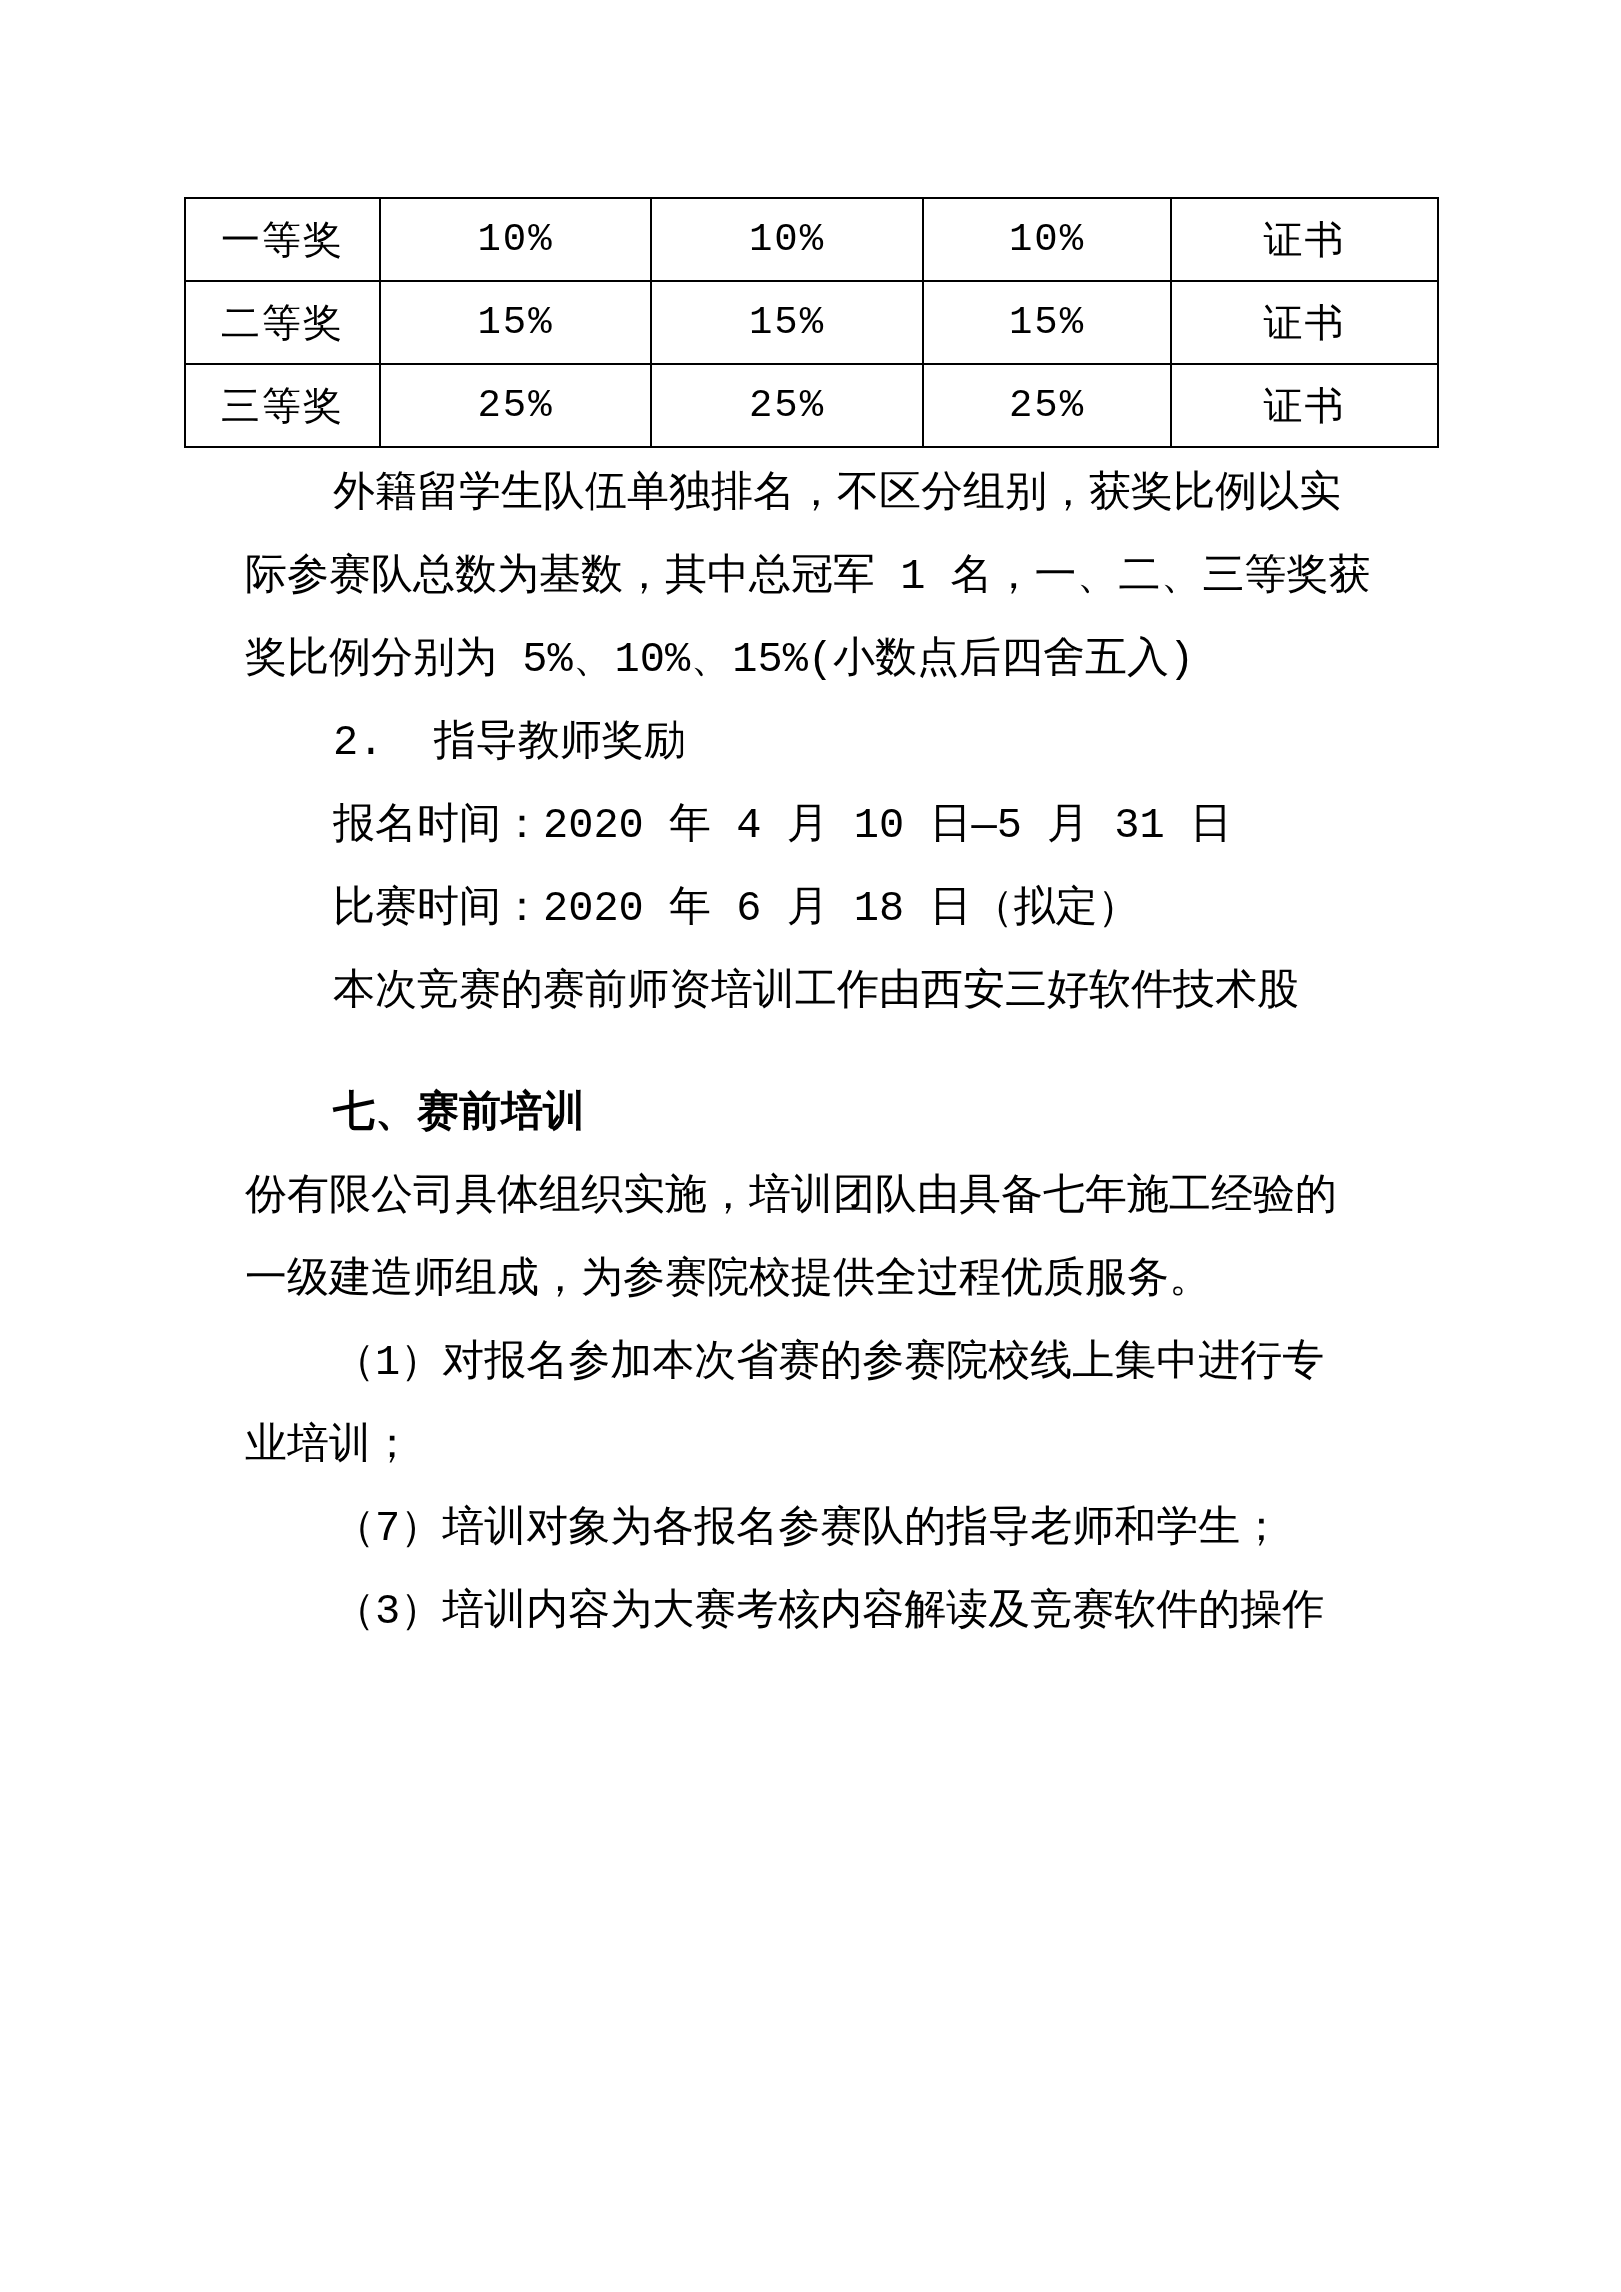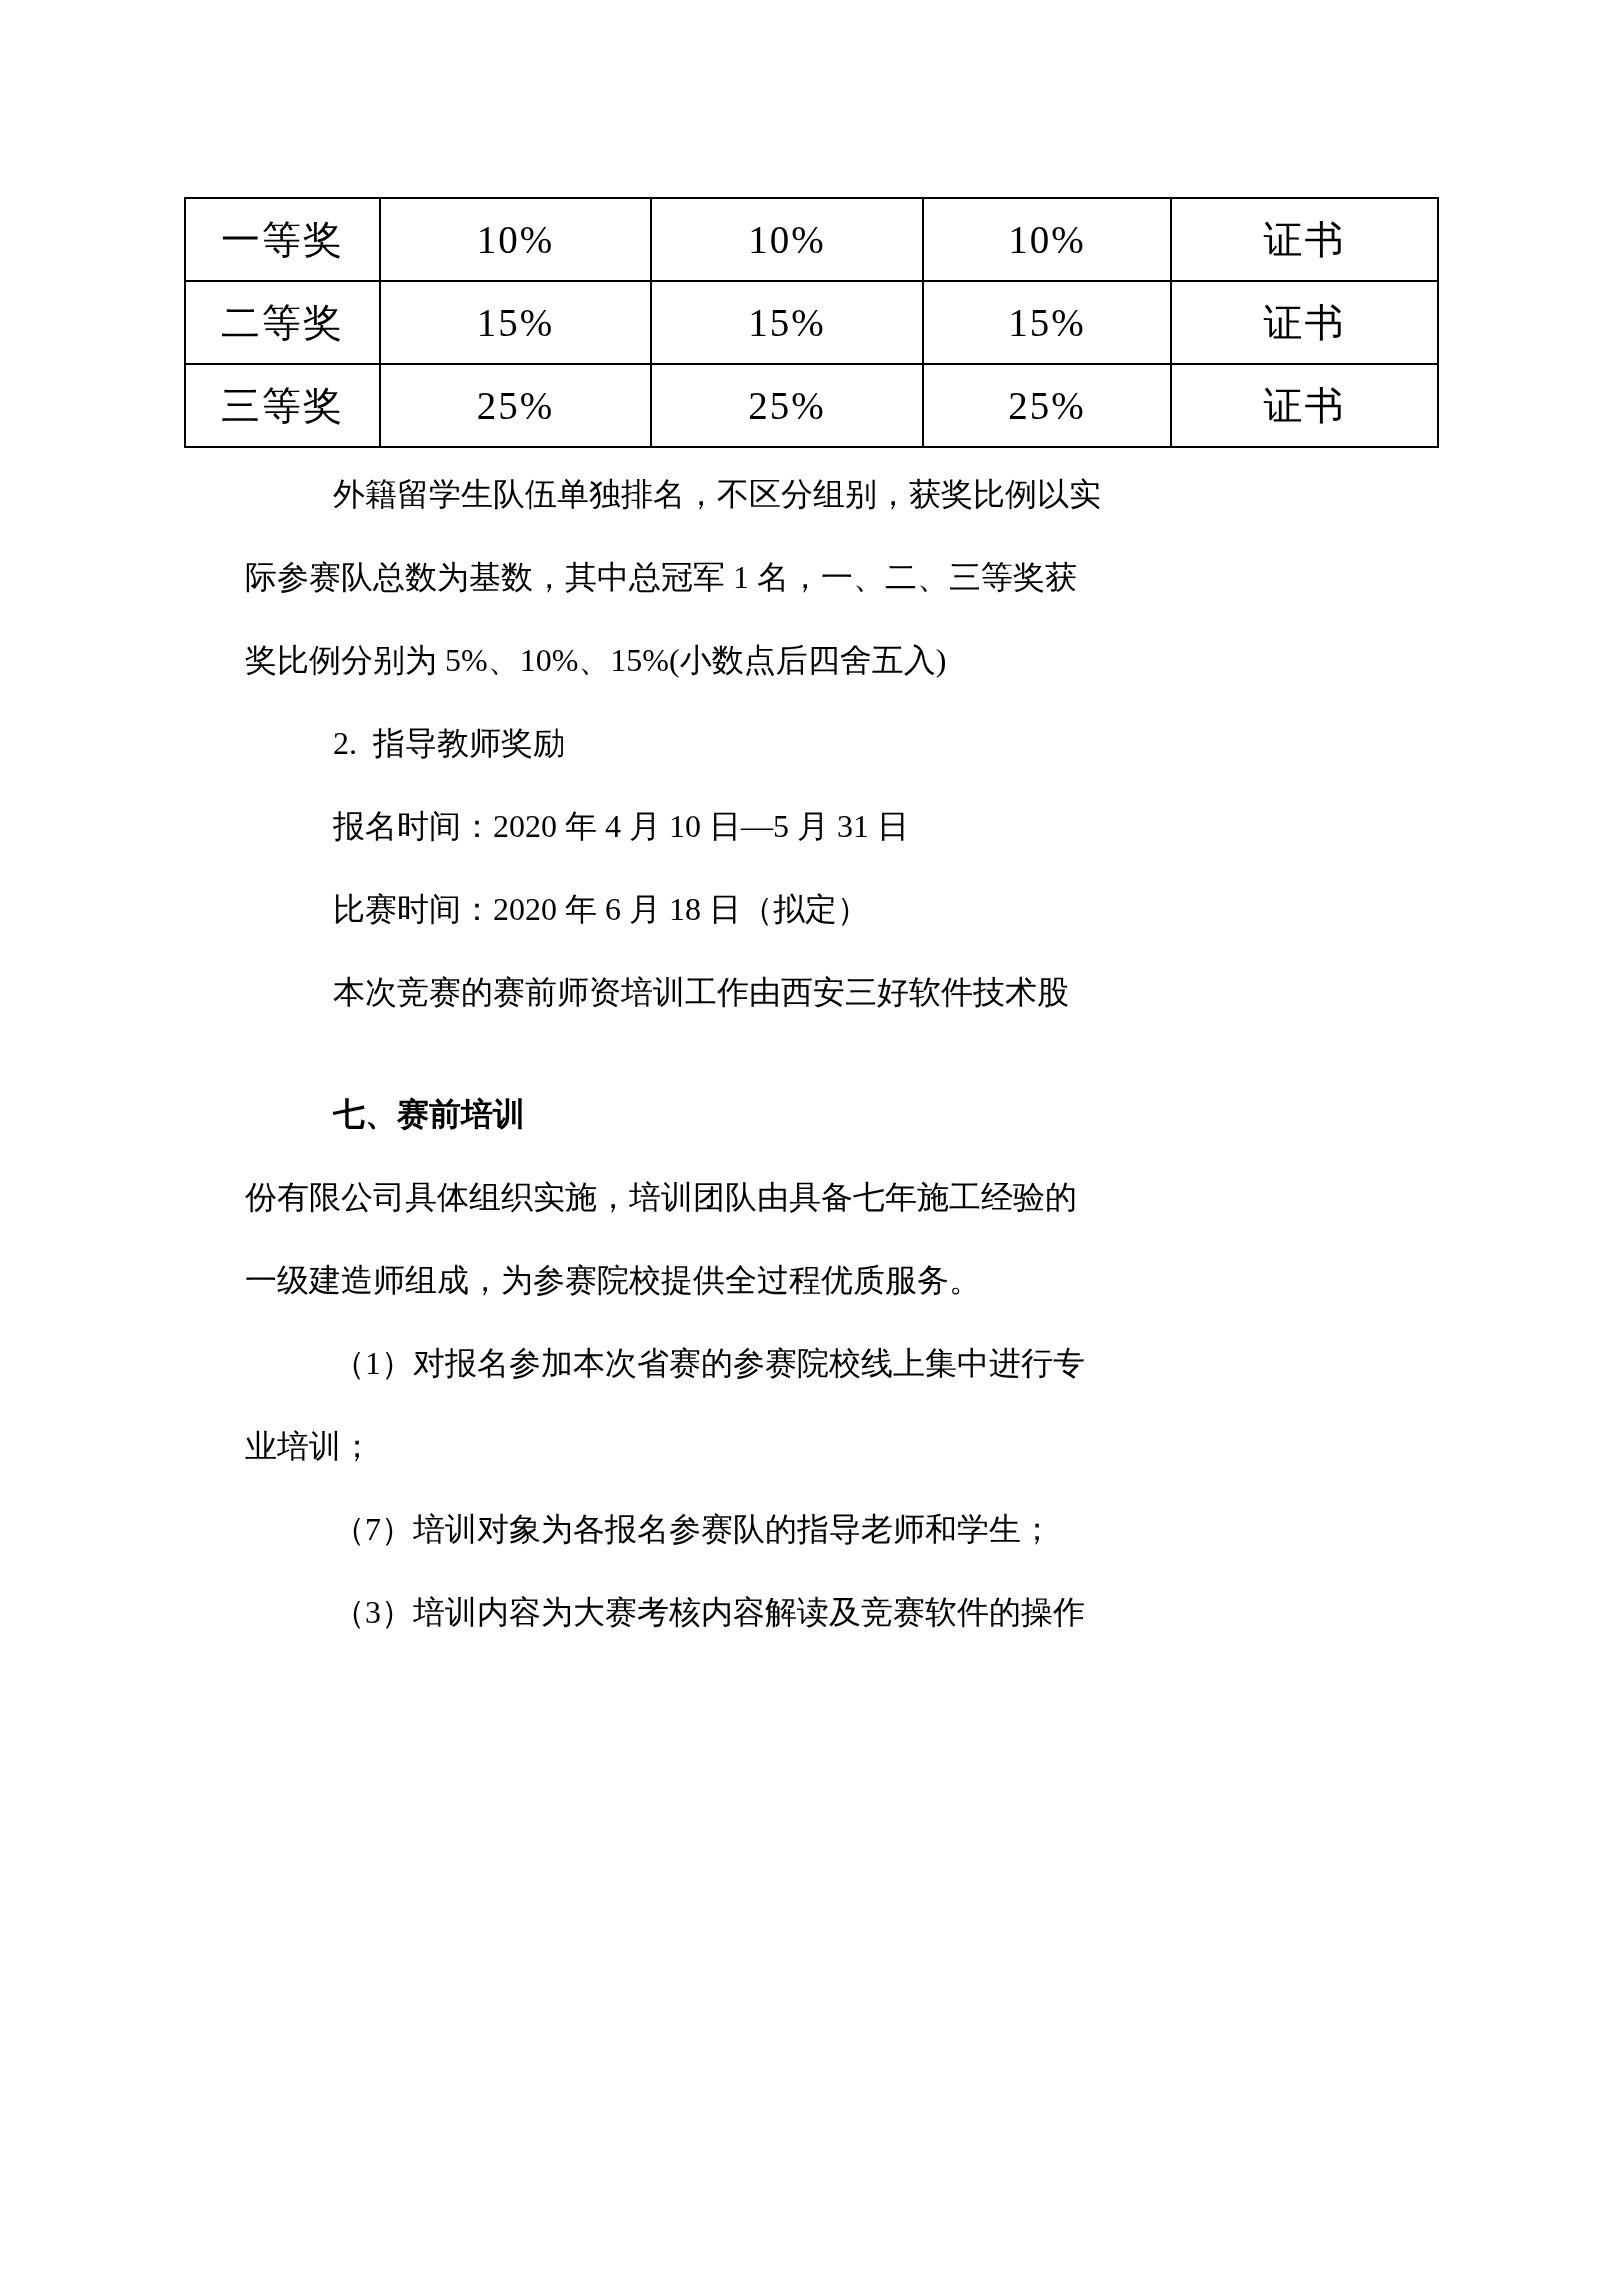--- a/index.html
+++ b/index.html
@@ -6,21 +6,21 @@
     margin: 0;
     padding: 0;
     background: #ffffff;
   }
   .page {
     position: relative;
     width: 1621px;
     height: 1641px;
     background: #ffffff;
     color: #000000;
-    font-family: Liberation Serif, serif;
+    font-family: Liberation Mono, monospace;
     overflow: hidden;
   }
   table.awards-table {
     position: absolute;
     left: 184px;
     top: 197px;
     border-collapse: collapse;
     table-layout: fixed;
   }
   table.awards-table td {
@@ -30,21 +30,21 @@
     text-align: center;
     vertical-align: middle;
     font-size: 39px;
     letter-spacing: 2px;
   }
   .body-text {
     position: absolute;
     left: 245px;
     top: 453px;
     width: 1152px;
-    font-size: 32px;
+    font-size: 42px;
     line-height: 83px;
   }
   .line {
     white-space: pre;
   }
   .line.indent {
     text-indent: 88px;
   }
   .line.bold {
     font-weight: bold;

